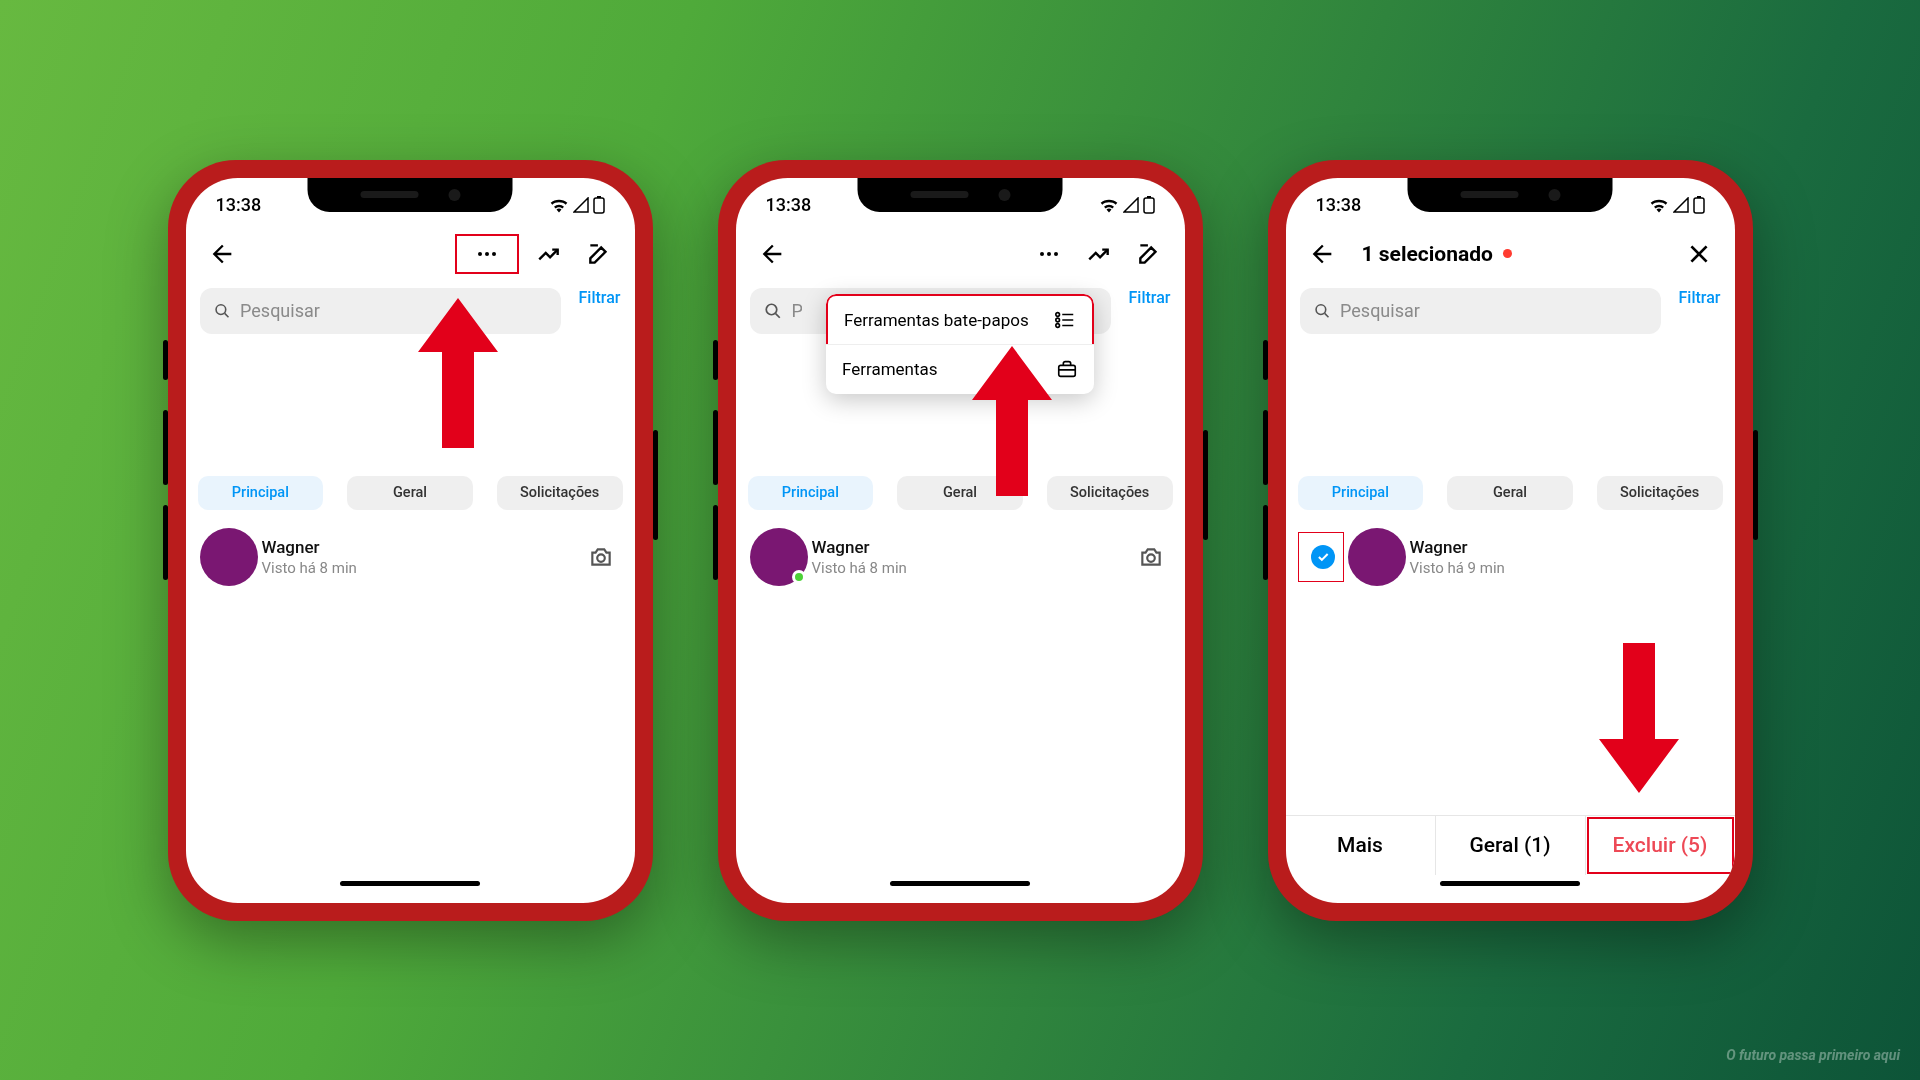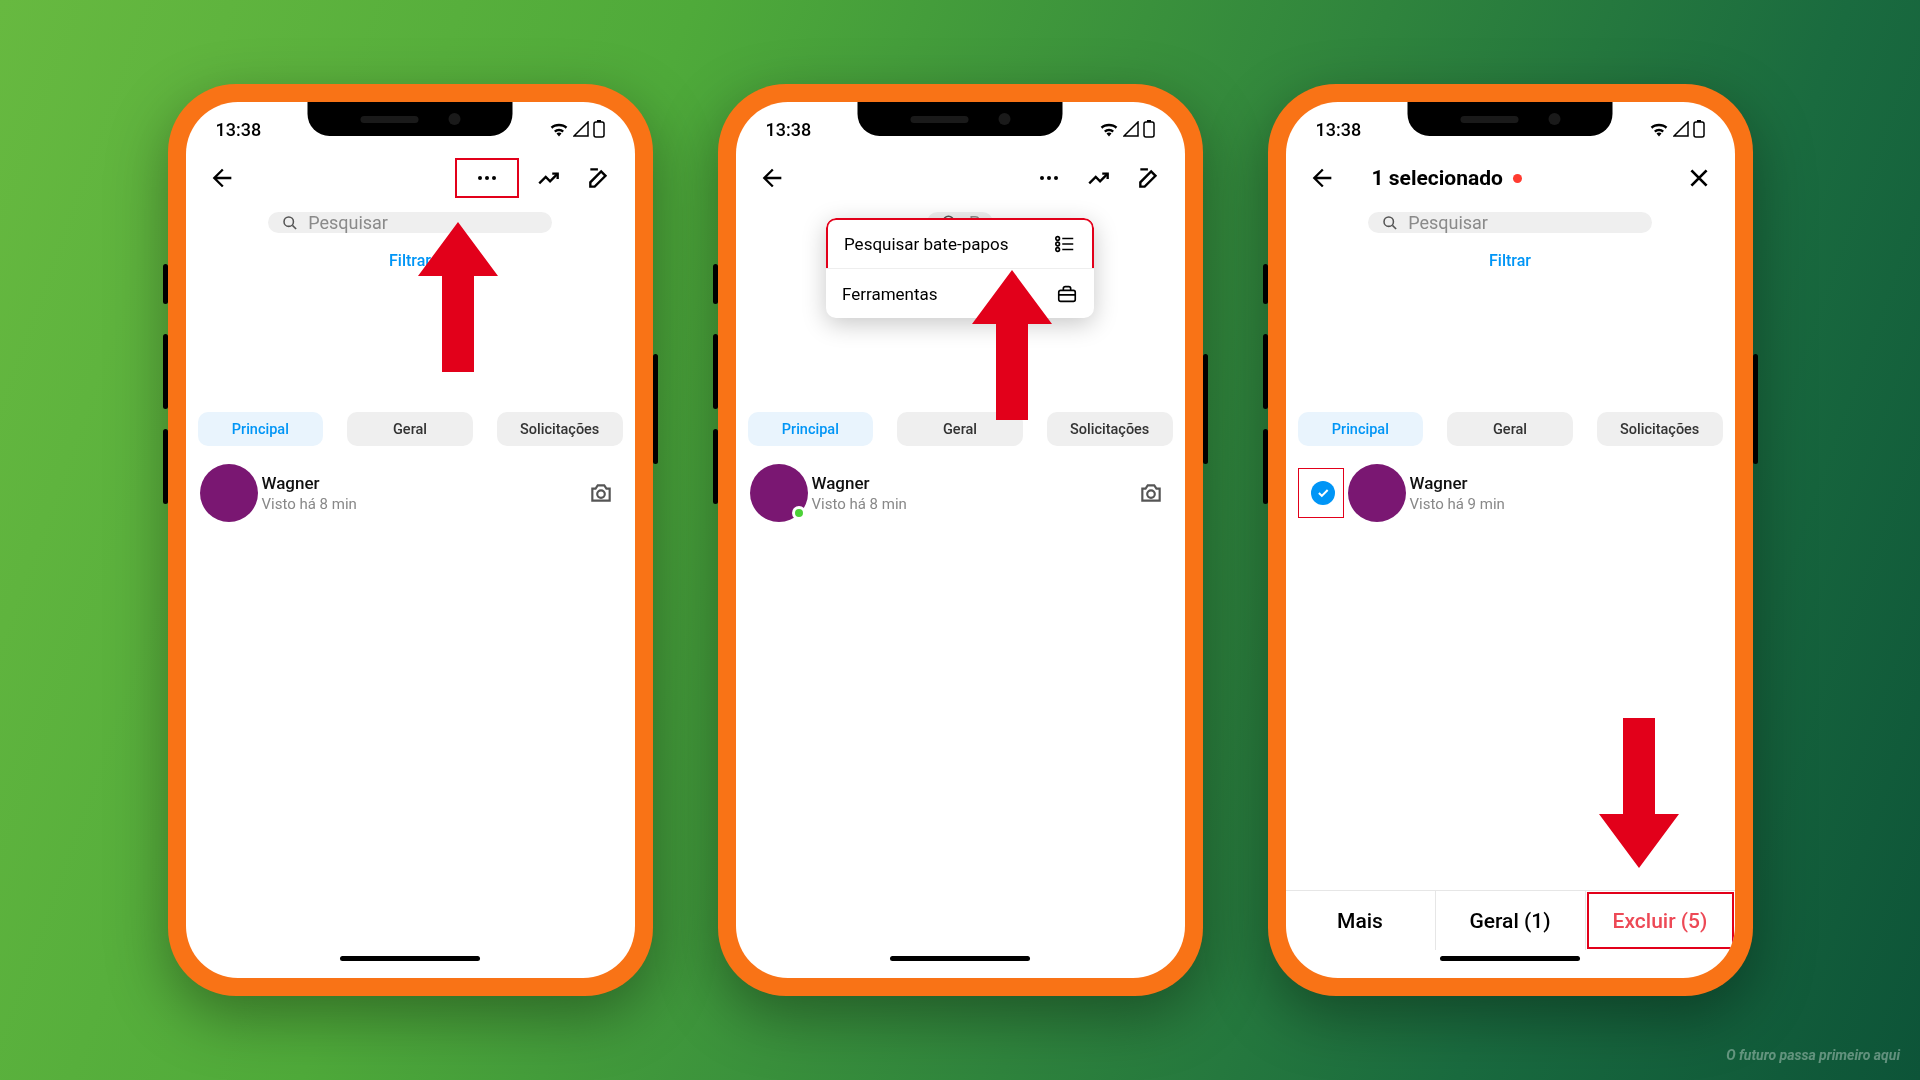--- a/index.html
+++ b/index.html
@@ -22,22 +22,22 @@
   font-size: 44px;
   font-style: italic;
   font-weight: 700;
   letter-spacing: -1px;
   text-align: right;
   line-height: 1;
 }
 .watermark .sub { font-size: 14px; font-weight: 700; font-style: italic; letter-spacing: 0; }
 .phone {
   width: 485px;
-  height: 912px;
-  background: #f97316;
+  height: 761px;
+  background: #b91c1c;
   border-radius: 68px;
   padding: 18px;
   position: relative;
   box-shadow: 0 20px 60px rgba(0,0,0,0.35);
 }
 .side-btn { position: absolute; background: #000; border-radius: 4px; }
 .sb-left1 { left: -5px; top: 180px; width: 5px; height: 40px; }
 .sb-left2 { left: -5px; top: 250px; width: 5px; height: 75px; }
 .sb-left3 { left: -5px; top: 345px; width: 5px; height: 75px; }
 .sb-right { right: -5px; top: 270px; width: 5px; height: 110px; }
@@ -84,24 +84,22 @@
   display: flex;
   align-items: center;
   padding: 0 16px;
   gap: 10px;
 }
 .topbar .spacer { flex: 1; }
 .icon-btn { width: 40px; height: 40px; display: flex; align-items: center; justify-content: center; cursor: pointer; }
 .hlbox { border: 2px solid #e2001a; }
 .search-row {
   display: flex;
-  align-items: center;
   padding: 6px 14px;
   gap: 18px;
-  flex-direction: column;
 }
 .search-box {
   flex: 1;
   background: #efefef;
   border-radius: 12px;
   height: 46px;
   display: flex;
   align-items: center;
   padding: 0 14px;
   gap: 10px;
@@ -195,21 +193,21 @@
   font-weight: 500;
   cursor: pointer;
   border-right: 1px solid #e6e6e6;
   position: relative;
 }
 .ba-item:last-child { border-right: none; }
 .ba-item.danger { color: #ed4956; }
 .ba-item.hl { outline: 2px solid #e2001a; outline-offset: -3px; }
 .home-ind { height: 28px; display: flex; align-items: flex-start; justify-content: center; }
 .home-ind .bar { width: 140px; height: 5px; background: #000; border-radius: 3px; margin-top: 6px; }
-.title-sel { font-size: 21px; font-weight: 700; margin-left: 20px; display: flex; align-items: center; gap: 10px; }
+.title-sel { font-size: 21px; font-weight: 700; margin-left: 10px; display: flex; align-items: center; gap: 10px; }
 .red-dot { width: 9px; height: 9px; background: #ff3b30; border-radius: 50%; display: inline-block; }
 .gap120 { height: 128px; }
 </style>
 </head>
 <body>
 
 <div class="phone">
   <div class="side-btn sb-left1"></div>
   <div class="side-btn sb-left2"></div>
   <div class="side-btn sb-left3"></div>
@@ -362,21 +360,21 @@
             <circle cx="10" cy="10" r="7" fill="none" stroke="#555" stroke-width="2.3"></circle>
             <path d="M21 21l-5.5-5.5" stroke="#555" stroke-width="2.3"></path>
           </svg>
         <input style="width: 10px;" placeholder="Pesquisar">
       </div>
       <span class="filter-link">Filtrar</span>
     </div>
 
     <div class="dropdown">
       <div class="dd-item hl">
-        <span>Pesquisar bate-papos</span>
+        <span>Ferramentas bate-papos</span>
         <svg width="22" height="22" viewBox="0 0 24 24">
             <circle cx="4" cy="6" r="2" fill="none" stroke="#000" stroke-width="1.8"></circle>
             <circle cx="4" cy="12" r="2" fill="none" stroke="#000" stroke-width="1.8"></circle>
             <circle cx="4" cy="18" r="2" fill="none" stroke="#000" stroke-width="1.8"></circle>
             <path d="M9 6h12M9 12h12M9 18h12" stroke="#000" stroke-width="1.8"></path>
           </svg>
       </div>
       <div class="dd-item">
         <span>Ferramentas</span>
         <svg width="22" height="22" viewBox="0 0 24 24">

